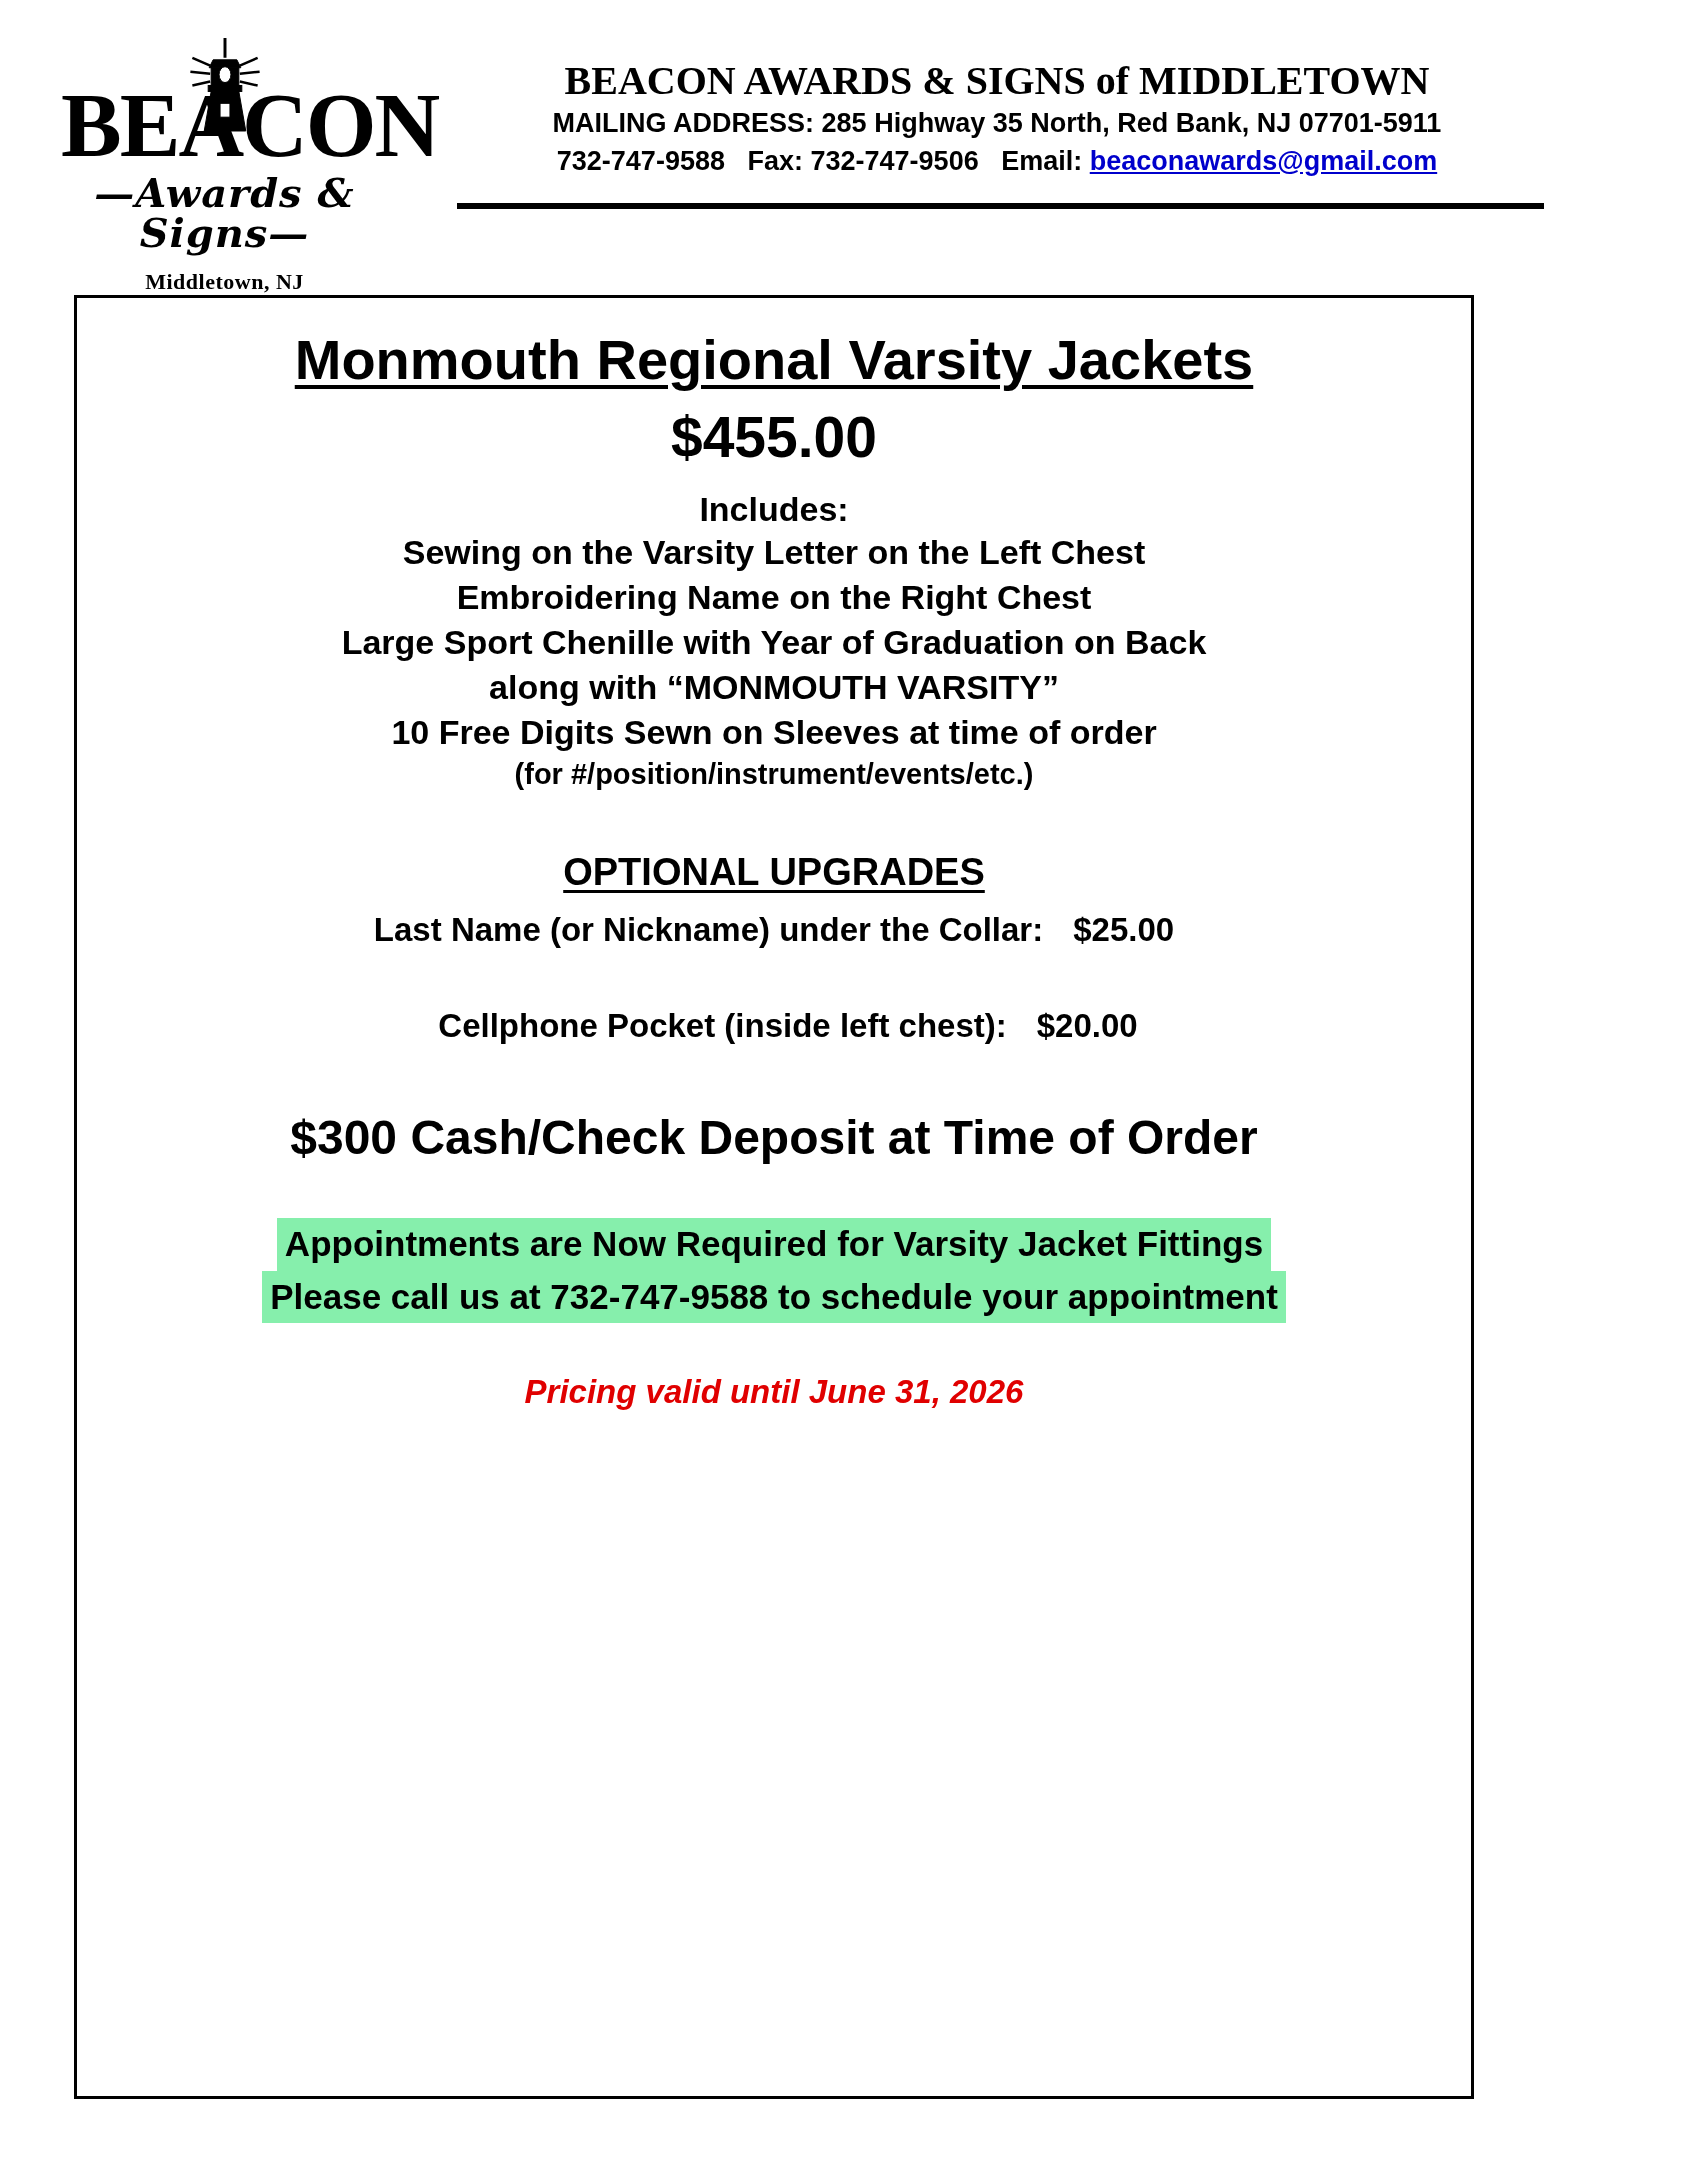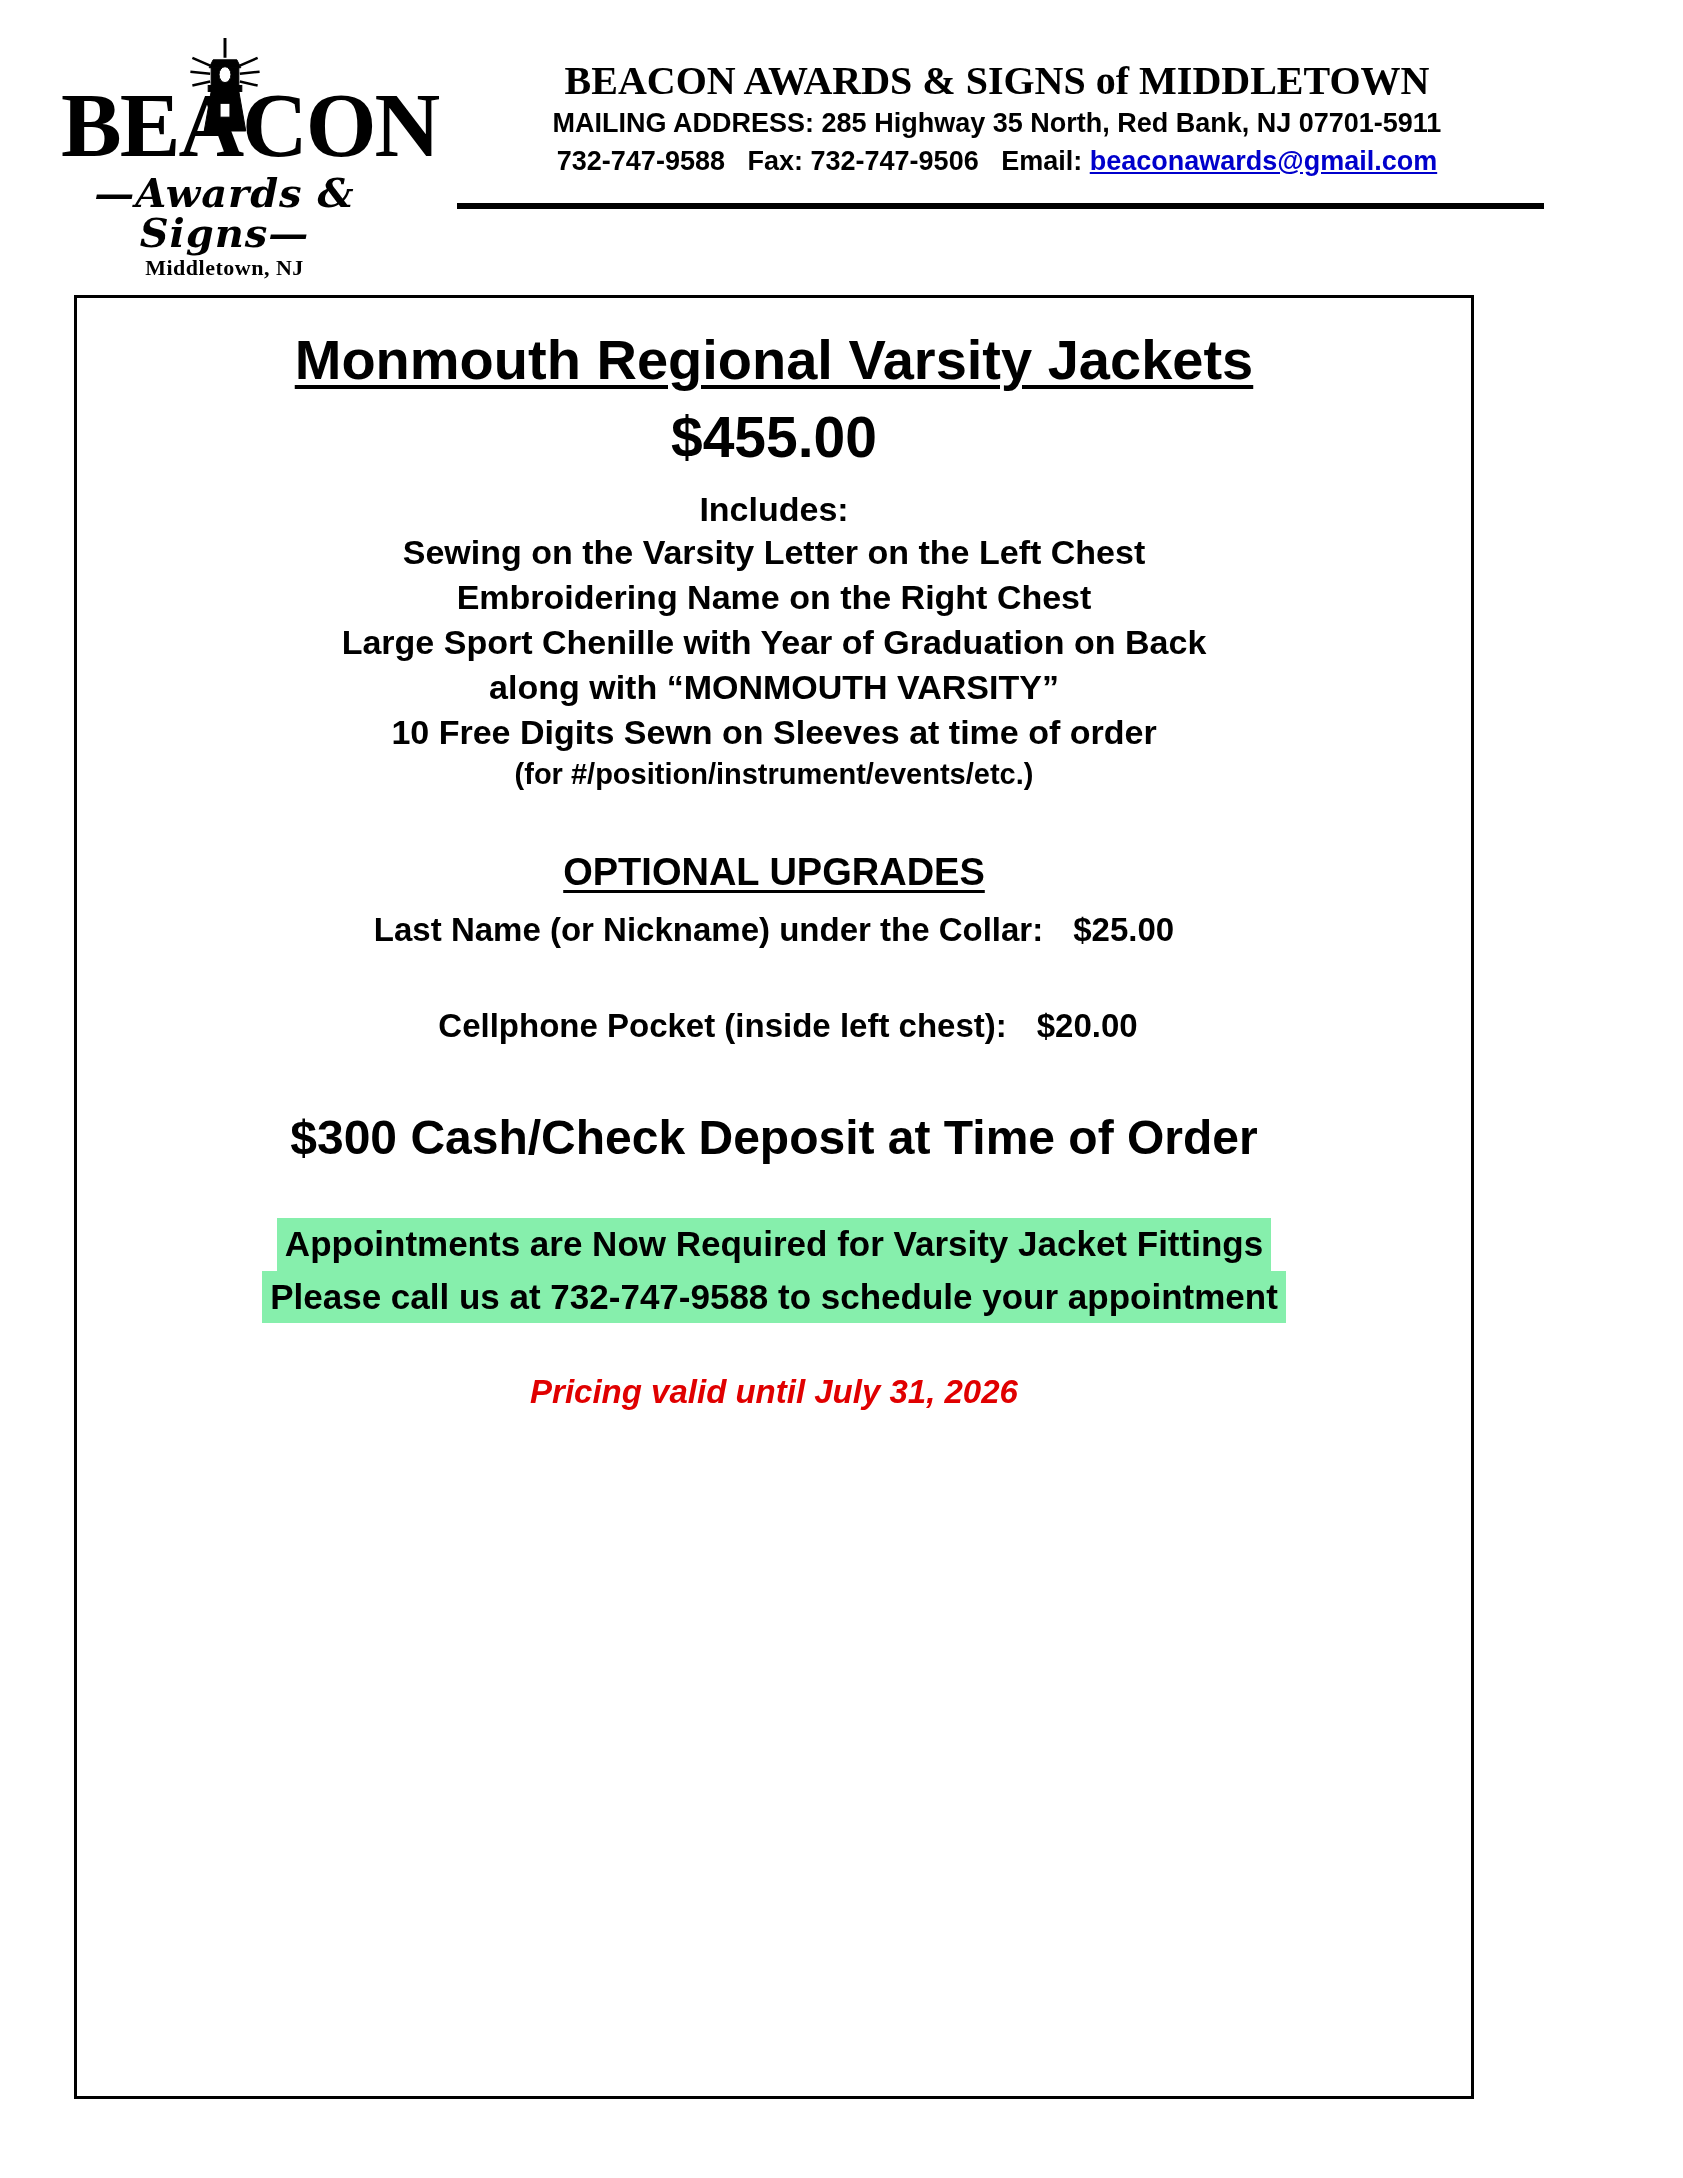--- a/index.html
+++ b/index.html
@@ -59,21 +59,21 @@
     font-size: 40px;
     line-height: 1;
     margin-top: 2px;
     letter-spacing: 1px;
   }
   .logo-city {
     font-family: "Liberation Serif", serif;
     font-weight: bold;
     font-size: 22px;
     letter-spacing: 0.5px;
-    margin-top: 2px;
+    margin-top: 16px;
   }
 
   .header-text {
     position: absolute;
     left: 450px;
     top: 59px;
     width: 1094px;
     text-align: center;
   }
   .company-name {
@@ -289,17 +289,17 @@
       <span>Cellphone Pocket (inside left chest):</span><span class="gap"></span><span>$20.00</span>
     </div>
 
     <div class="deposit-line">$300 Cash/Check Deposit at Time of Order</div>
 
     <div class="highlight-block">
       <div><span class="hl">Appointments are Now Required for Varsity Jacket Fittings</span></div>
       <div><span class="hl">Please call us at 732-747-9588 to schedule your appointment</span></div>
     </div>
 
-    <div class="valid-line">Pricing valid until July 31, 2026</div>
+    <div class="valid-line">Pricing valid until June 31, 2026</div>
 
   </div>
 </div>
 
 
 </body></html>

